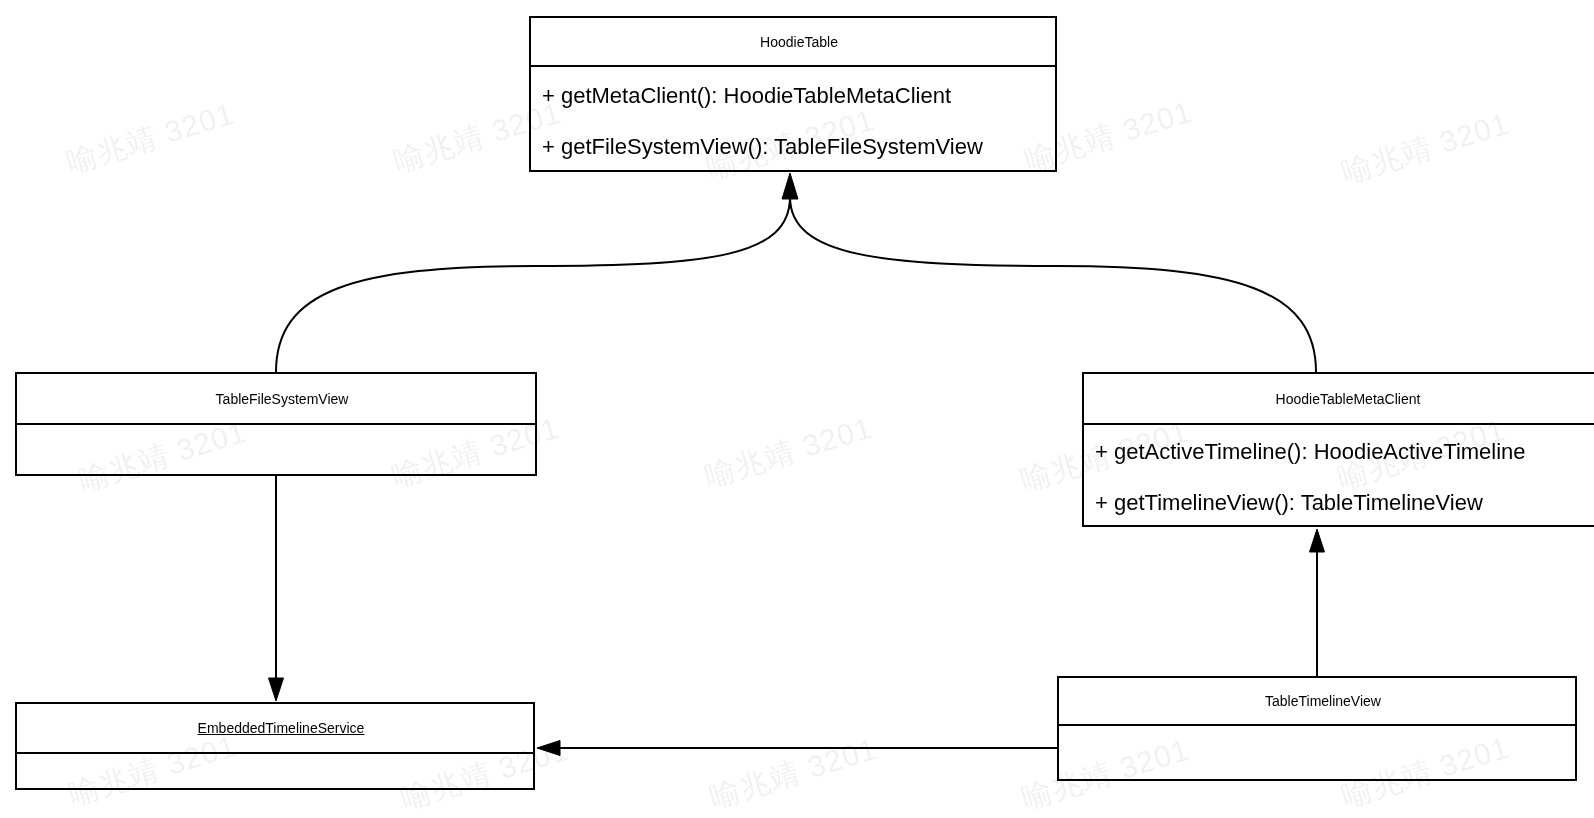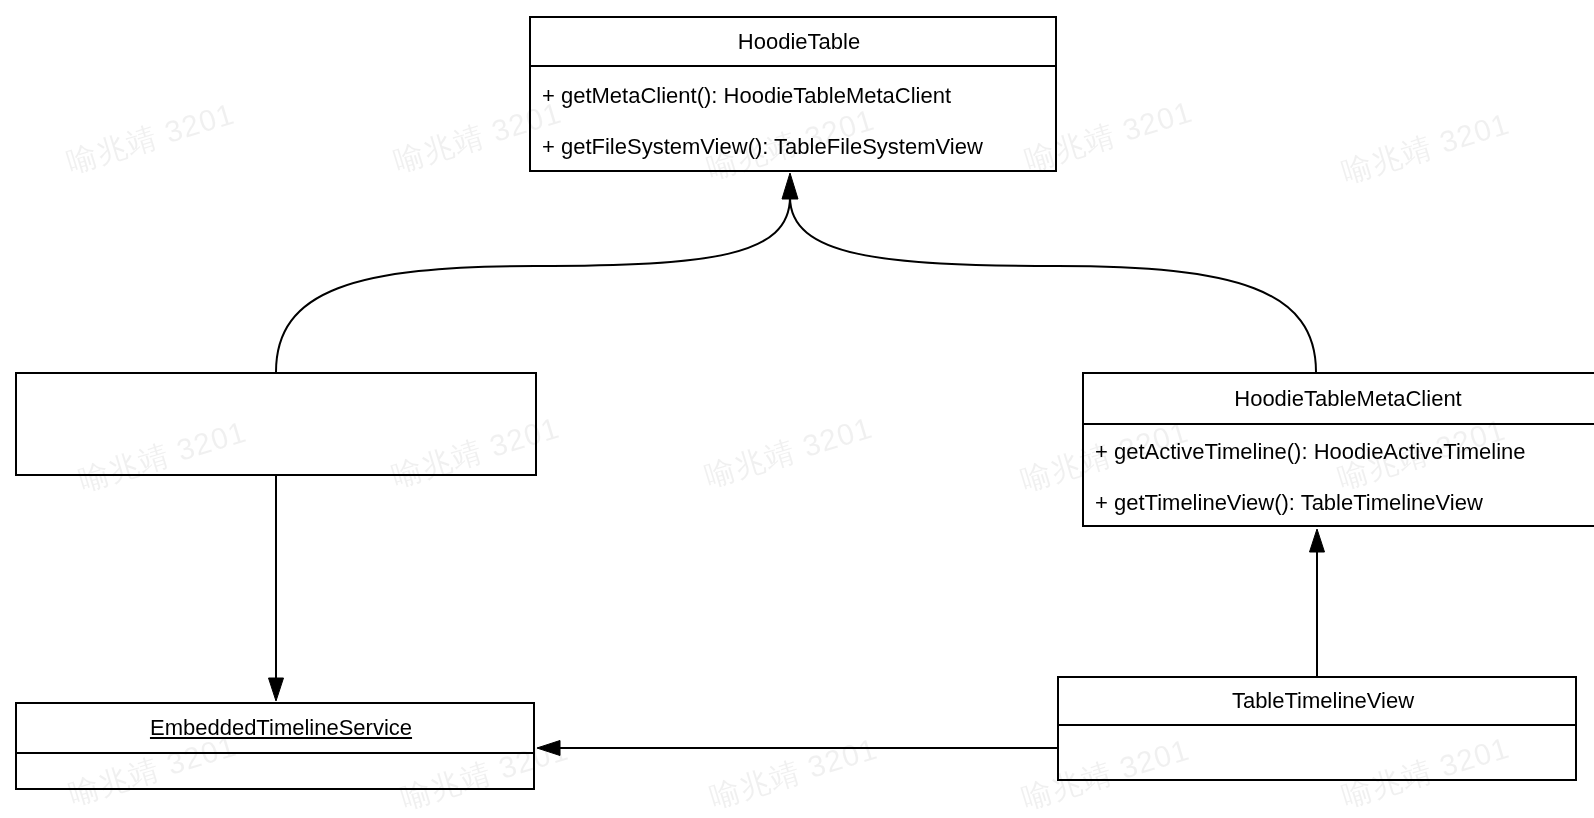--- a/index.html
+++ b/index.html
@@ -26,21 +26,21 @@
     position:absolute;
     z-index:2;
     background:var(--bg);
     border:2px solid var(--line);
     box-sizing:border-box;
     overflow:hidden;
   }
   .uml-title{
     display:flex;align-items:center;justify-content:center;
     border-bottom:2px solid var(--line);
-    font-size:22px;
+    font-size:14px;
     white-space:nowrap;
     padding-left:12px;
   }
   .uml-body{padding-top:3px;}
   .uml-method{
     height:51px;line-height:51px;
     padding-left:11px;
     font-size:22px;
     white-space:nowrap;
   }
@@ -101,20 +101,21 @@
 
   <div class="uml-box" id="box-hoodie-table">
     <div class="uml-title">HoodieTable</div>
     <div class="uml-body">
       <div class="uml-method">+ getMetaClient(): HoodieTableMetaClient</div>
       <div class="uml-method">+ getFileSystemView(): TableFileSystemView</div>
     </div>
   </div>
 
   <div class="uml-box" id="box-table-file-system-view">
+    <div class="uml-title">TableFileSystemView</div>
     <div class="uml-body"></div>
   </div>
 
   <div class="uml-box" id="box-hoodie-table-meta-client">
     <div class="uml-title">HoodieTableMetaClient</div>
     <div class="uml-body">
       <div class="uml-method">+ getActiveTimeline(): HoodieActiveTimeline</div>
       <div class="uml-method">+ getTimelineView(): TableTimelineView</div>
     </div>
   </div>

